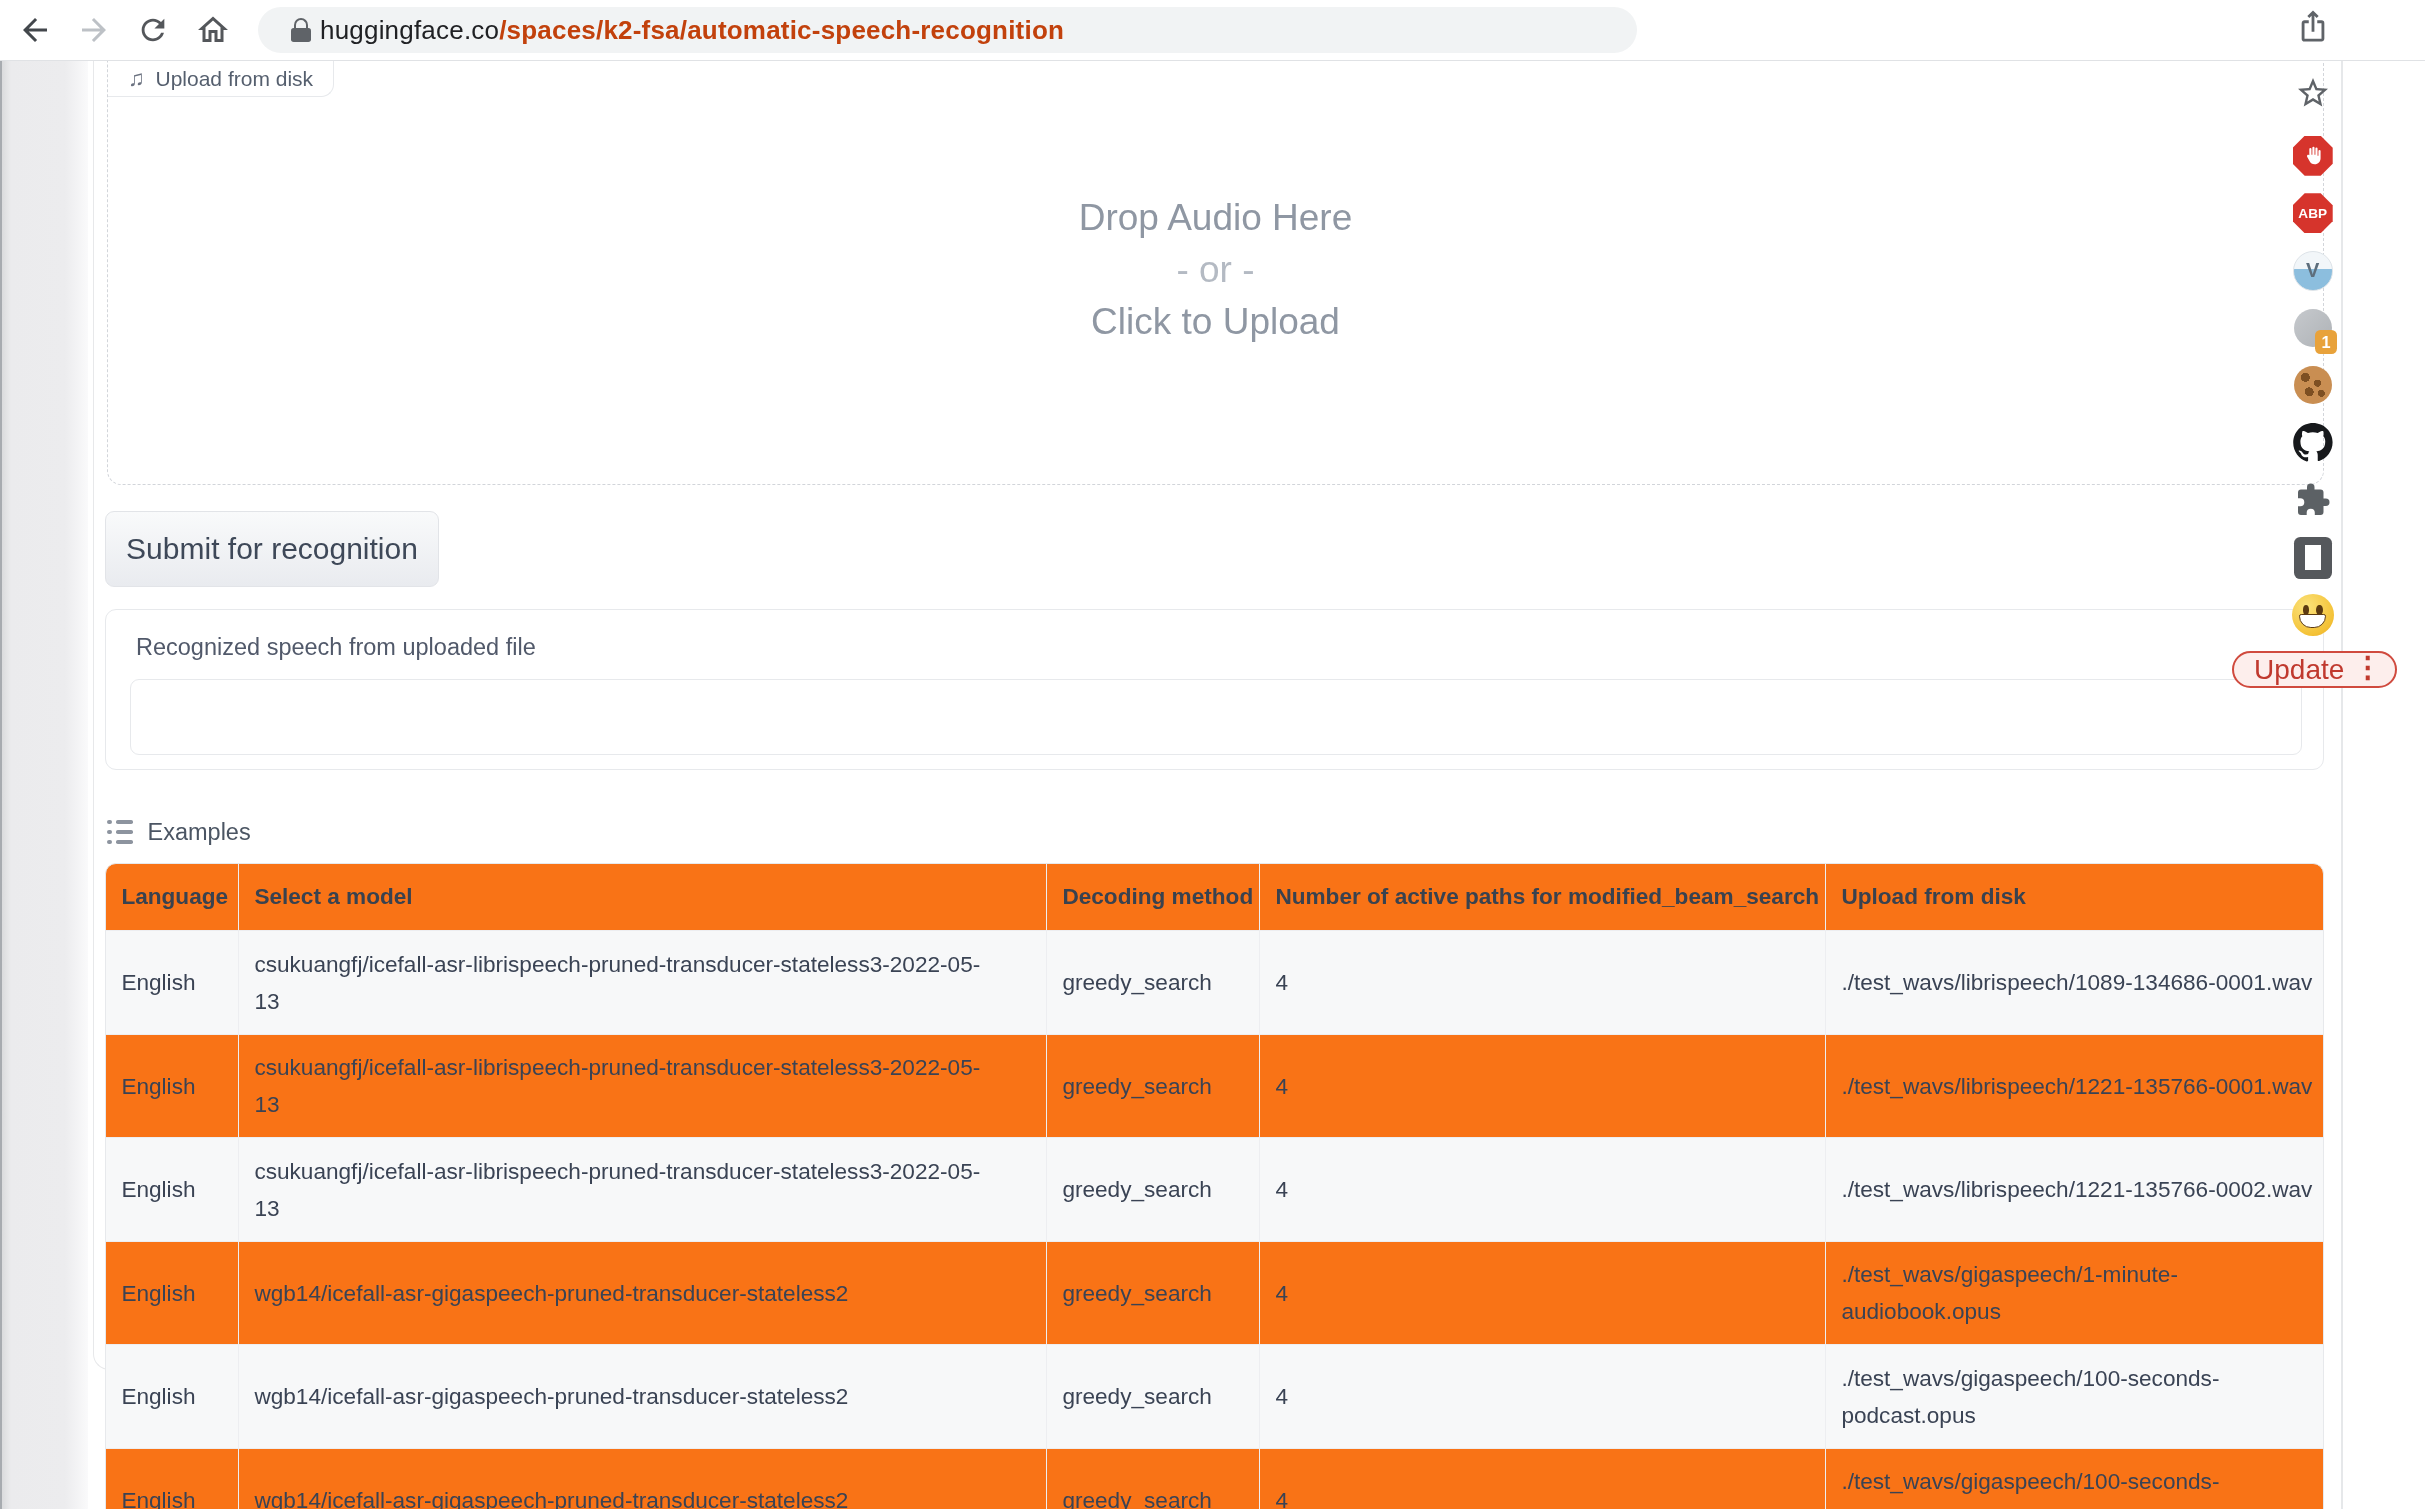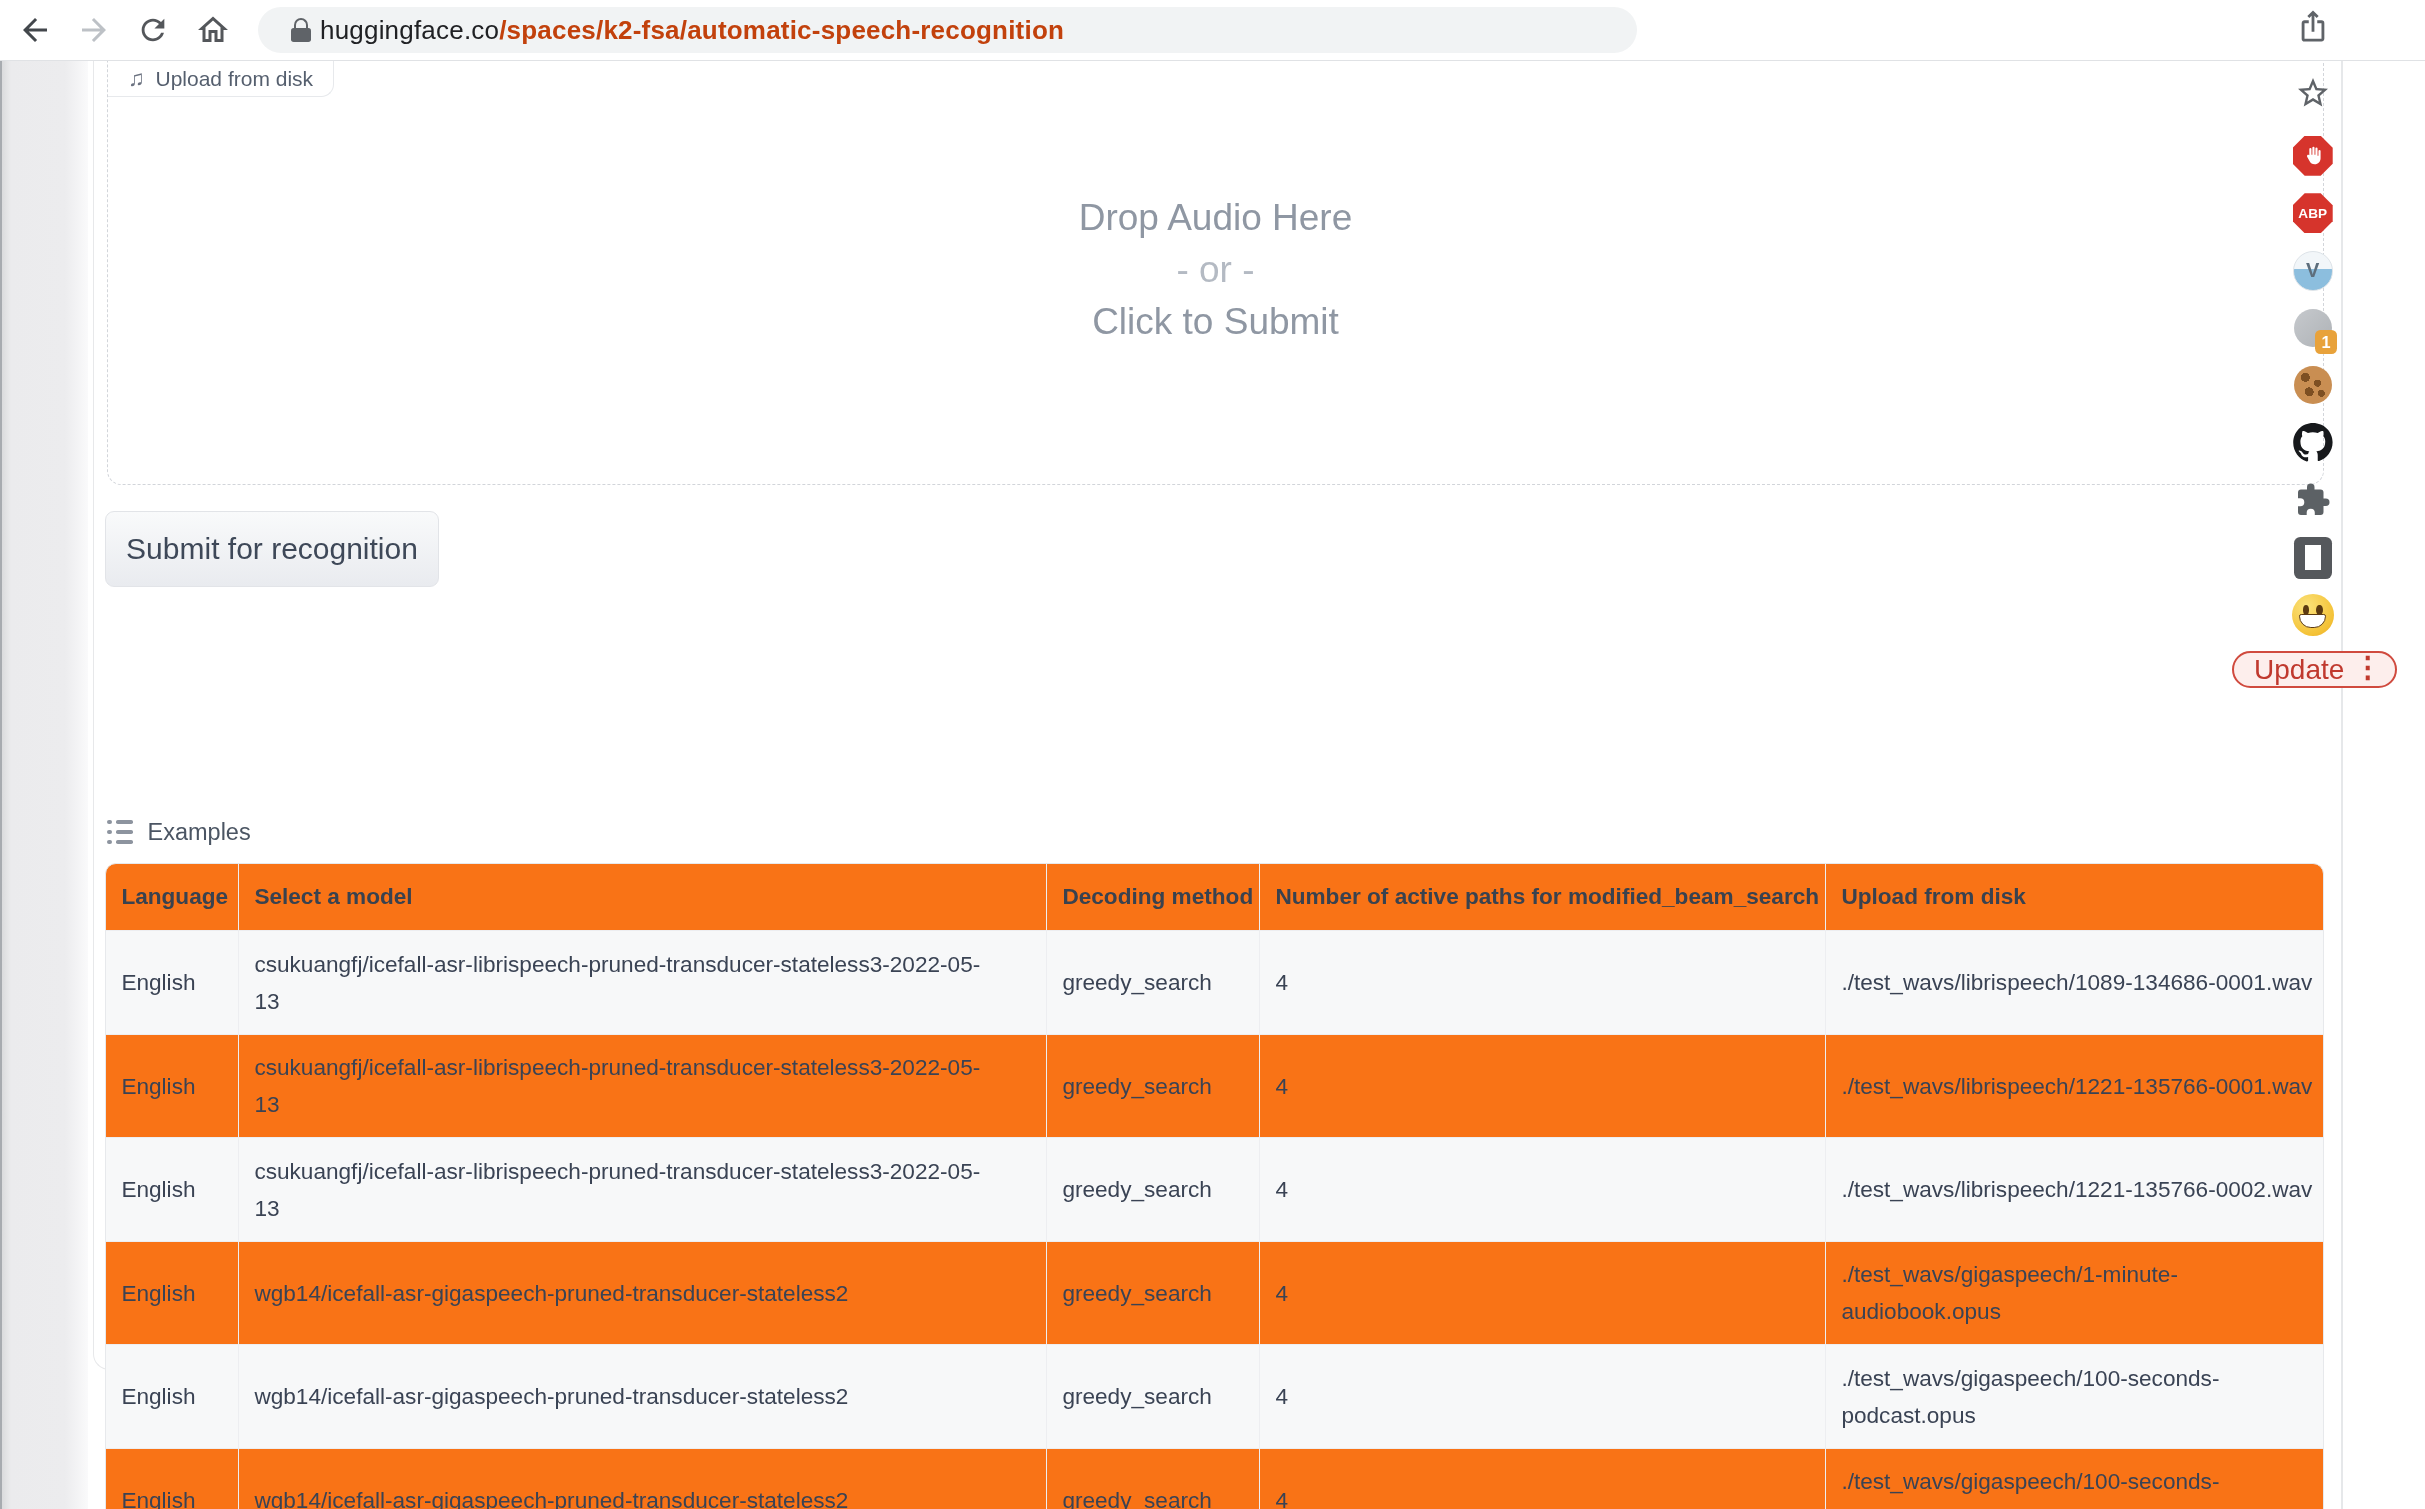--- a/index.html
+++ b/index.html
@@ -211,27 +211,31 @@
   <div class="scroll-divider"></div>
 
   <div class="dropzone"></div>
   <div class="upload-tab">
     <span class="note">♫</span>
     <span class="tab-label">Upload from disk</span>
   </div>
   <div class="drop-texts">
     <div class="big">Drop Audio Here</div>
     <div class="or">- or -</div>
-    <div class="big">Click to Submit</div>
+    <div class="big">Click to Upload</div>
   </div>
 
   <div class="submit-btn">
     <span>Submit for recognition</span>
   </div>
 
+  <div class="output-card">
+    <div class="output-label">Recognized speech from uploaded file</div>
+    <input class="output-box" readonly="" value="" style="">
+  </div>
 
   <div class="examples-row">
     <div class="list-icon">
       <div class="li-row">
           <div class="dot"></div>
           <div class="bar"></div>
         </div>
       <div class="li-row">
           <div class="dot"></div>
           <div class="bar"></div>

